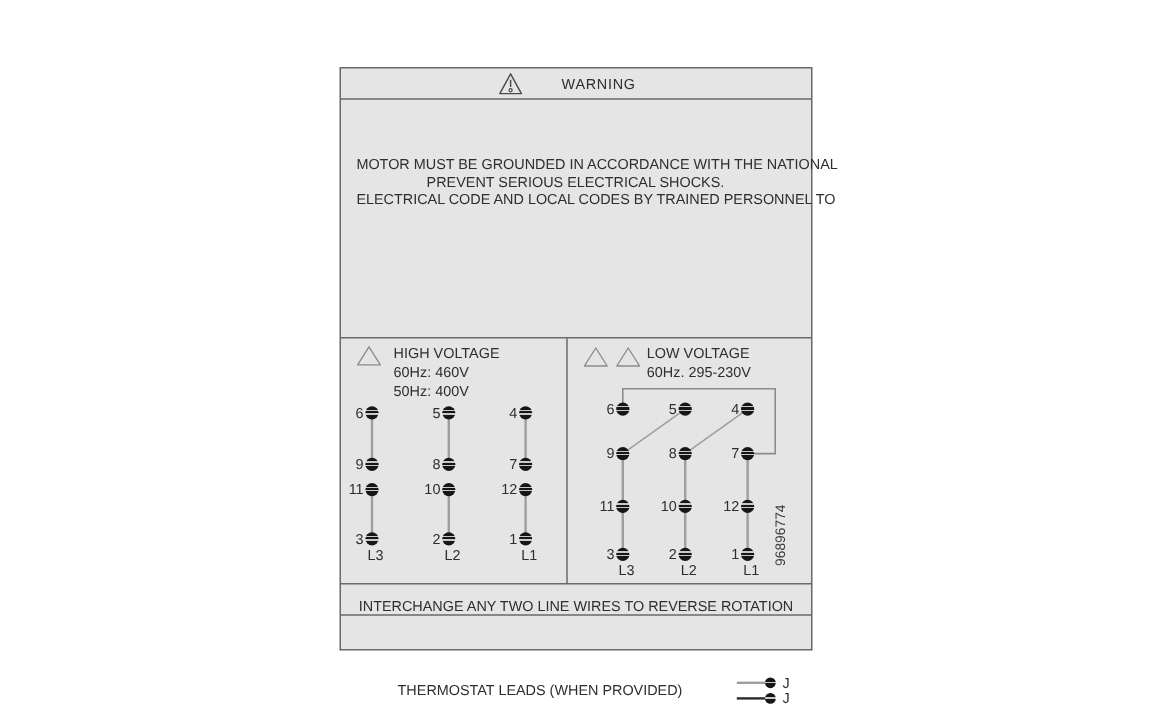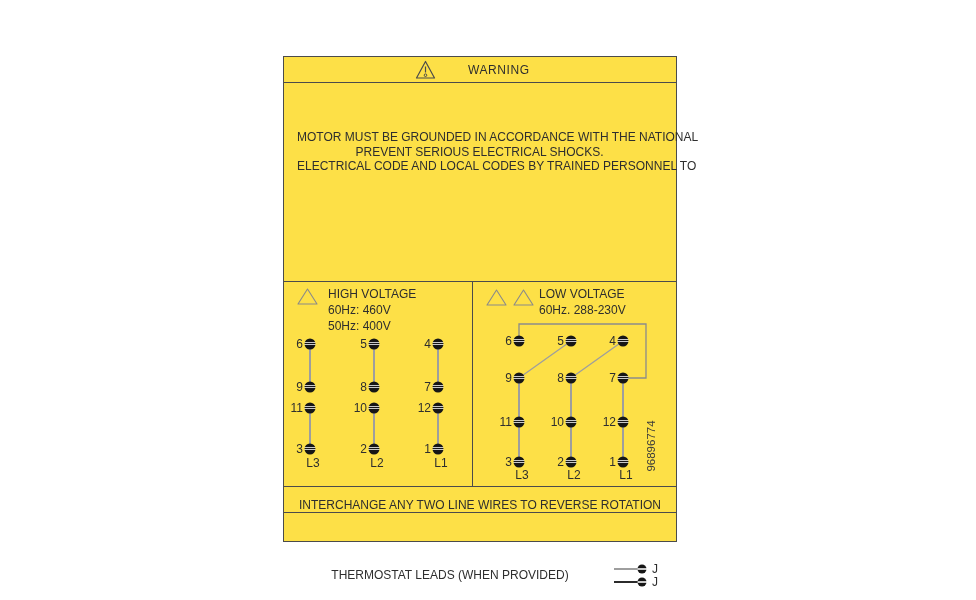--- a/index.html
+++ b/index.html
@@ -9,21 +9,21 @@
     color: #2e2e2e;
     position: relative;
     font-size: 12px;
   }
 
   .label-box {
     position: absolute;
     left: 283px; top: 56px;
     width: 394px; height: 486px;
     border: 1px solid #4b4b4b;
-    background: #fde047;
+    background: #e5e5e5;
   }
 
   .section { position: relative; width: 100%; }
   .warning-header   { height: 26px;  border-bottom: 1px solid #4b4b4b; }
   .notice-block     { height: 199px; border-bottom: 1px solid #4b4b4b; padding: 47px 14px 0 13px; }
   .voltage-section  { height: 205px; border-bottom: 1px solid #4b4b4b; display: flex; }
   .interchange-row  { height: 26px;  border-bottom: 1px solid #4b4b4b; display: flex; align-items: flex-end; justify-content: center; }
   .thermostat-row   { height: 28px; }
 
   .warning-icon { position: absolute; left: 131px; top: 3px; }
@@ -169,21 +169,21 @@
 
     <div class="volt-cell lv-cell">
       <span class="tri-icon" style="left:13px; top:7px;">
         <svg width="48" height="17" viewBox="0 0 48 17">
           <path d="M10.5 1 L20 16 L1 16 Z" fill="none" stroke="#8a8a8a" stroke-width="1.1" stroke-linejoin="round"></path>
           <path d="M37.5 1 L47 16 L28 16 Z" fill="none" stroke="#8a8a8a" stroke-width="1.1" stroke-linejoin="round"></path>
         </svg>
       </span>
       <div class="volt-title" style="left:66px; top:4px;">
         <div>LOW VOLTAGE</div>
-        <div>60Hz. 288-230V</div>
+        <div>60Hz. 295-230V</div>
       </div>
 
       <svg class="wires" width="204" height="205">
         <polyline points="46,59 46,42 173,42 173,96 150,96" fill="none" stroke="#8c8c8c" stroke-width="1.3"></polyline>
         <line x1="98" y1="59" x2="46" y2="96" stroke="#9e9e9e" stroke-width="1.3"></line>
         <line x1="150" y1="59" x2="98" y2="96" stroke="#9e9e9e" stroke-width="1.3"></line>
         <g stroke="#9e9e9e" stroke-width="2">
           <line x1="46" y1="96" x2="46" y2="180"></line>
           <line x1="98" y1="96" x2="98" y2="180"></line>
           <line x1="150" y1="96" x2="150" y2="180"></line>

